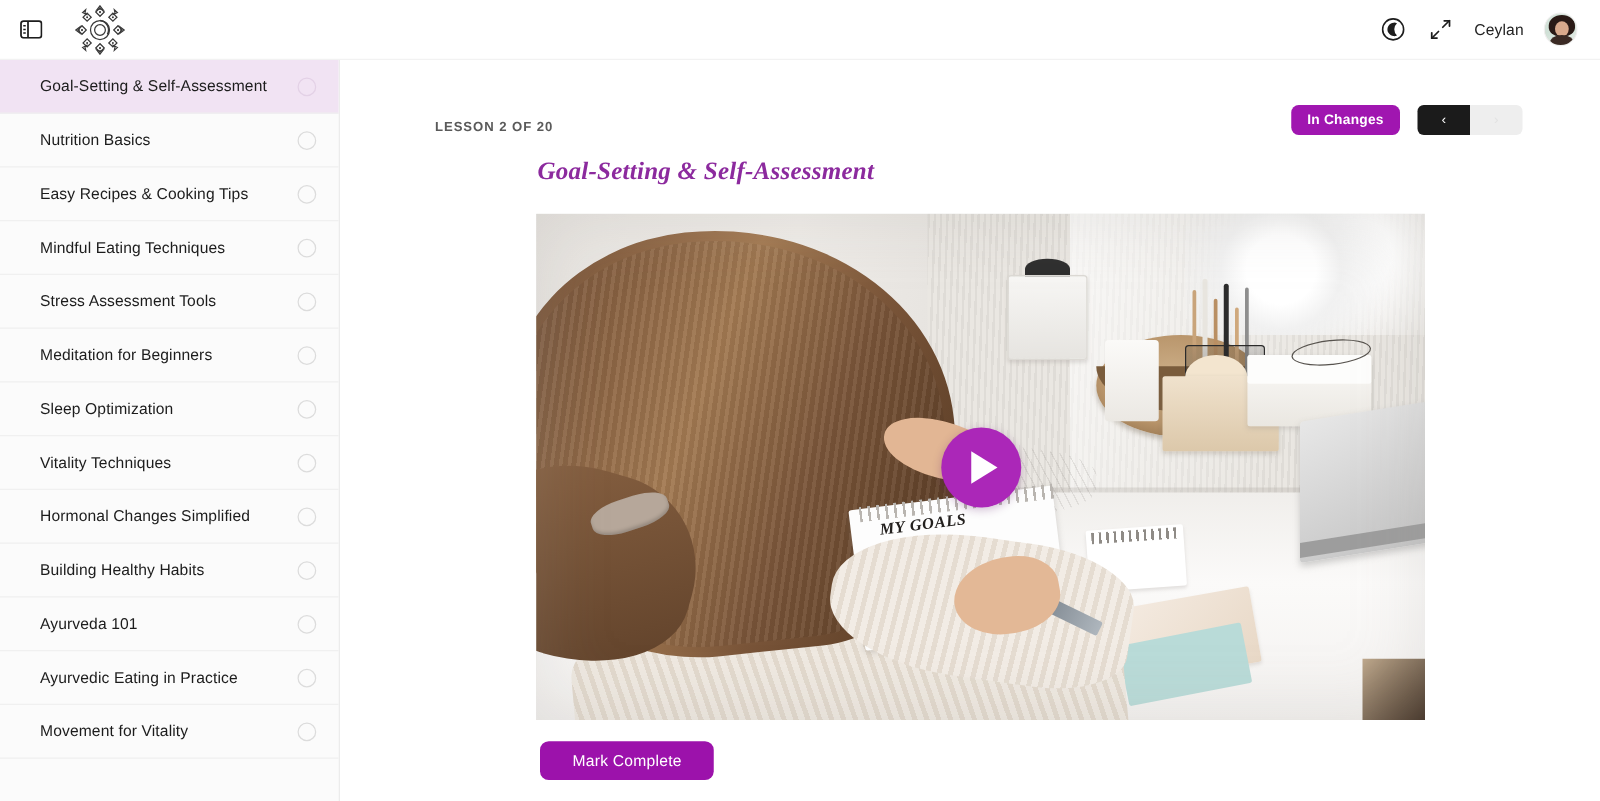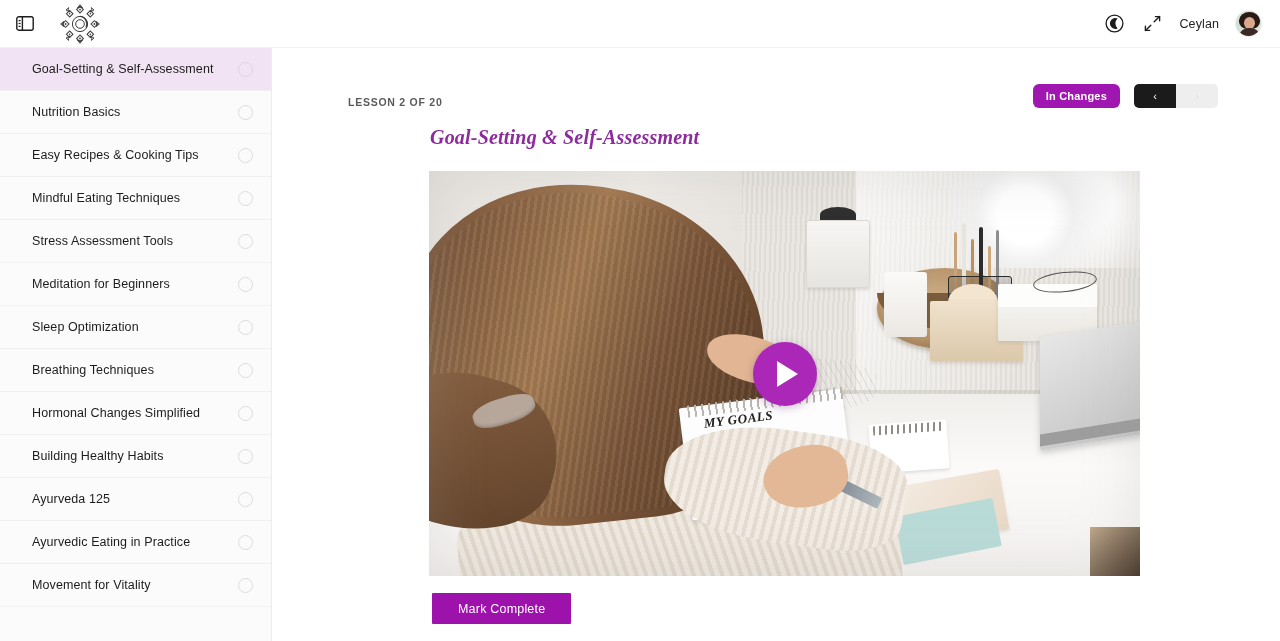--- a/index.html
+++ b/index.html
@@ -296,21 +296,21 @@
     border-left:21px solid #ffffff;
     border-top:13px solid transparent;
     border-bottom:13px solid transparent;
   }
 
   .mark-complete {
     position:absolute; left:160px; top:545px;
     background:#9c12ab; color:#ffffff; border:none;
     font-family:"Liberation Sans", sans-serif;
     font-size:12.5px; letter-spacing:.2px;
-    padding:0 26px; height:31px; border-radius:1px; cursor:pointer;
+    padding:0 26px; height:31px; border-radius:7px; cursor:pointer;
   }
 </style>
 </head>
 <body>
 
 <div class="app">
 
   <div class="topbar">
     <div class="panel-toggle">
       <svg width="18" height="15" viewBox="0 0 18 15" fill="none">
@@ -412,33 +412,33 @@
       </div>
       <div class="nav-item">
         <span class="nav-label">Meditation for Beginners</span>
         <span class="nav-check"></span>
       </div>
       <div class="nav-item">
         <span class="nav-label">Sleep Optimization</span>
         <span class="nav-check"></span>
       </div>
       <div class="nav-item">
-        <span class="nav-label">Breathing Techniques</span>
+        <span class="nav-label">Vitality Techniques</span>
         <span class="nav-check"></span>
       </div>
       <div class="nav-item">
         <span class="nav-label">Hormonal Changes Simplified</span>
         <span class="nav-check"></span>
       </div>
       <div class="nav-item">
         <span class="nav-label">Building Healthy Habits</span>
         <span class="nav-check"></span>
       </div>
       <div class="nav-item">
-        <span class="nav-label">Ayurveda 125</span>
+        <span class="nav-label">Ayurveda 101</span>
         <span class="nav-check"></span>
       </div>
       <div class="nav-item">
         <span class="nav-label">Ayurvedic Eating in Practice</span>
         <span class="nav-check"></span>
       </div>
       <div class="nav-item">
         <span class="nav-label">Movement for Vitality</span>
         <span class="nav-check"></span>
       </div>

